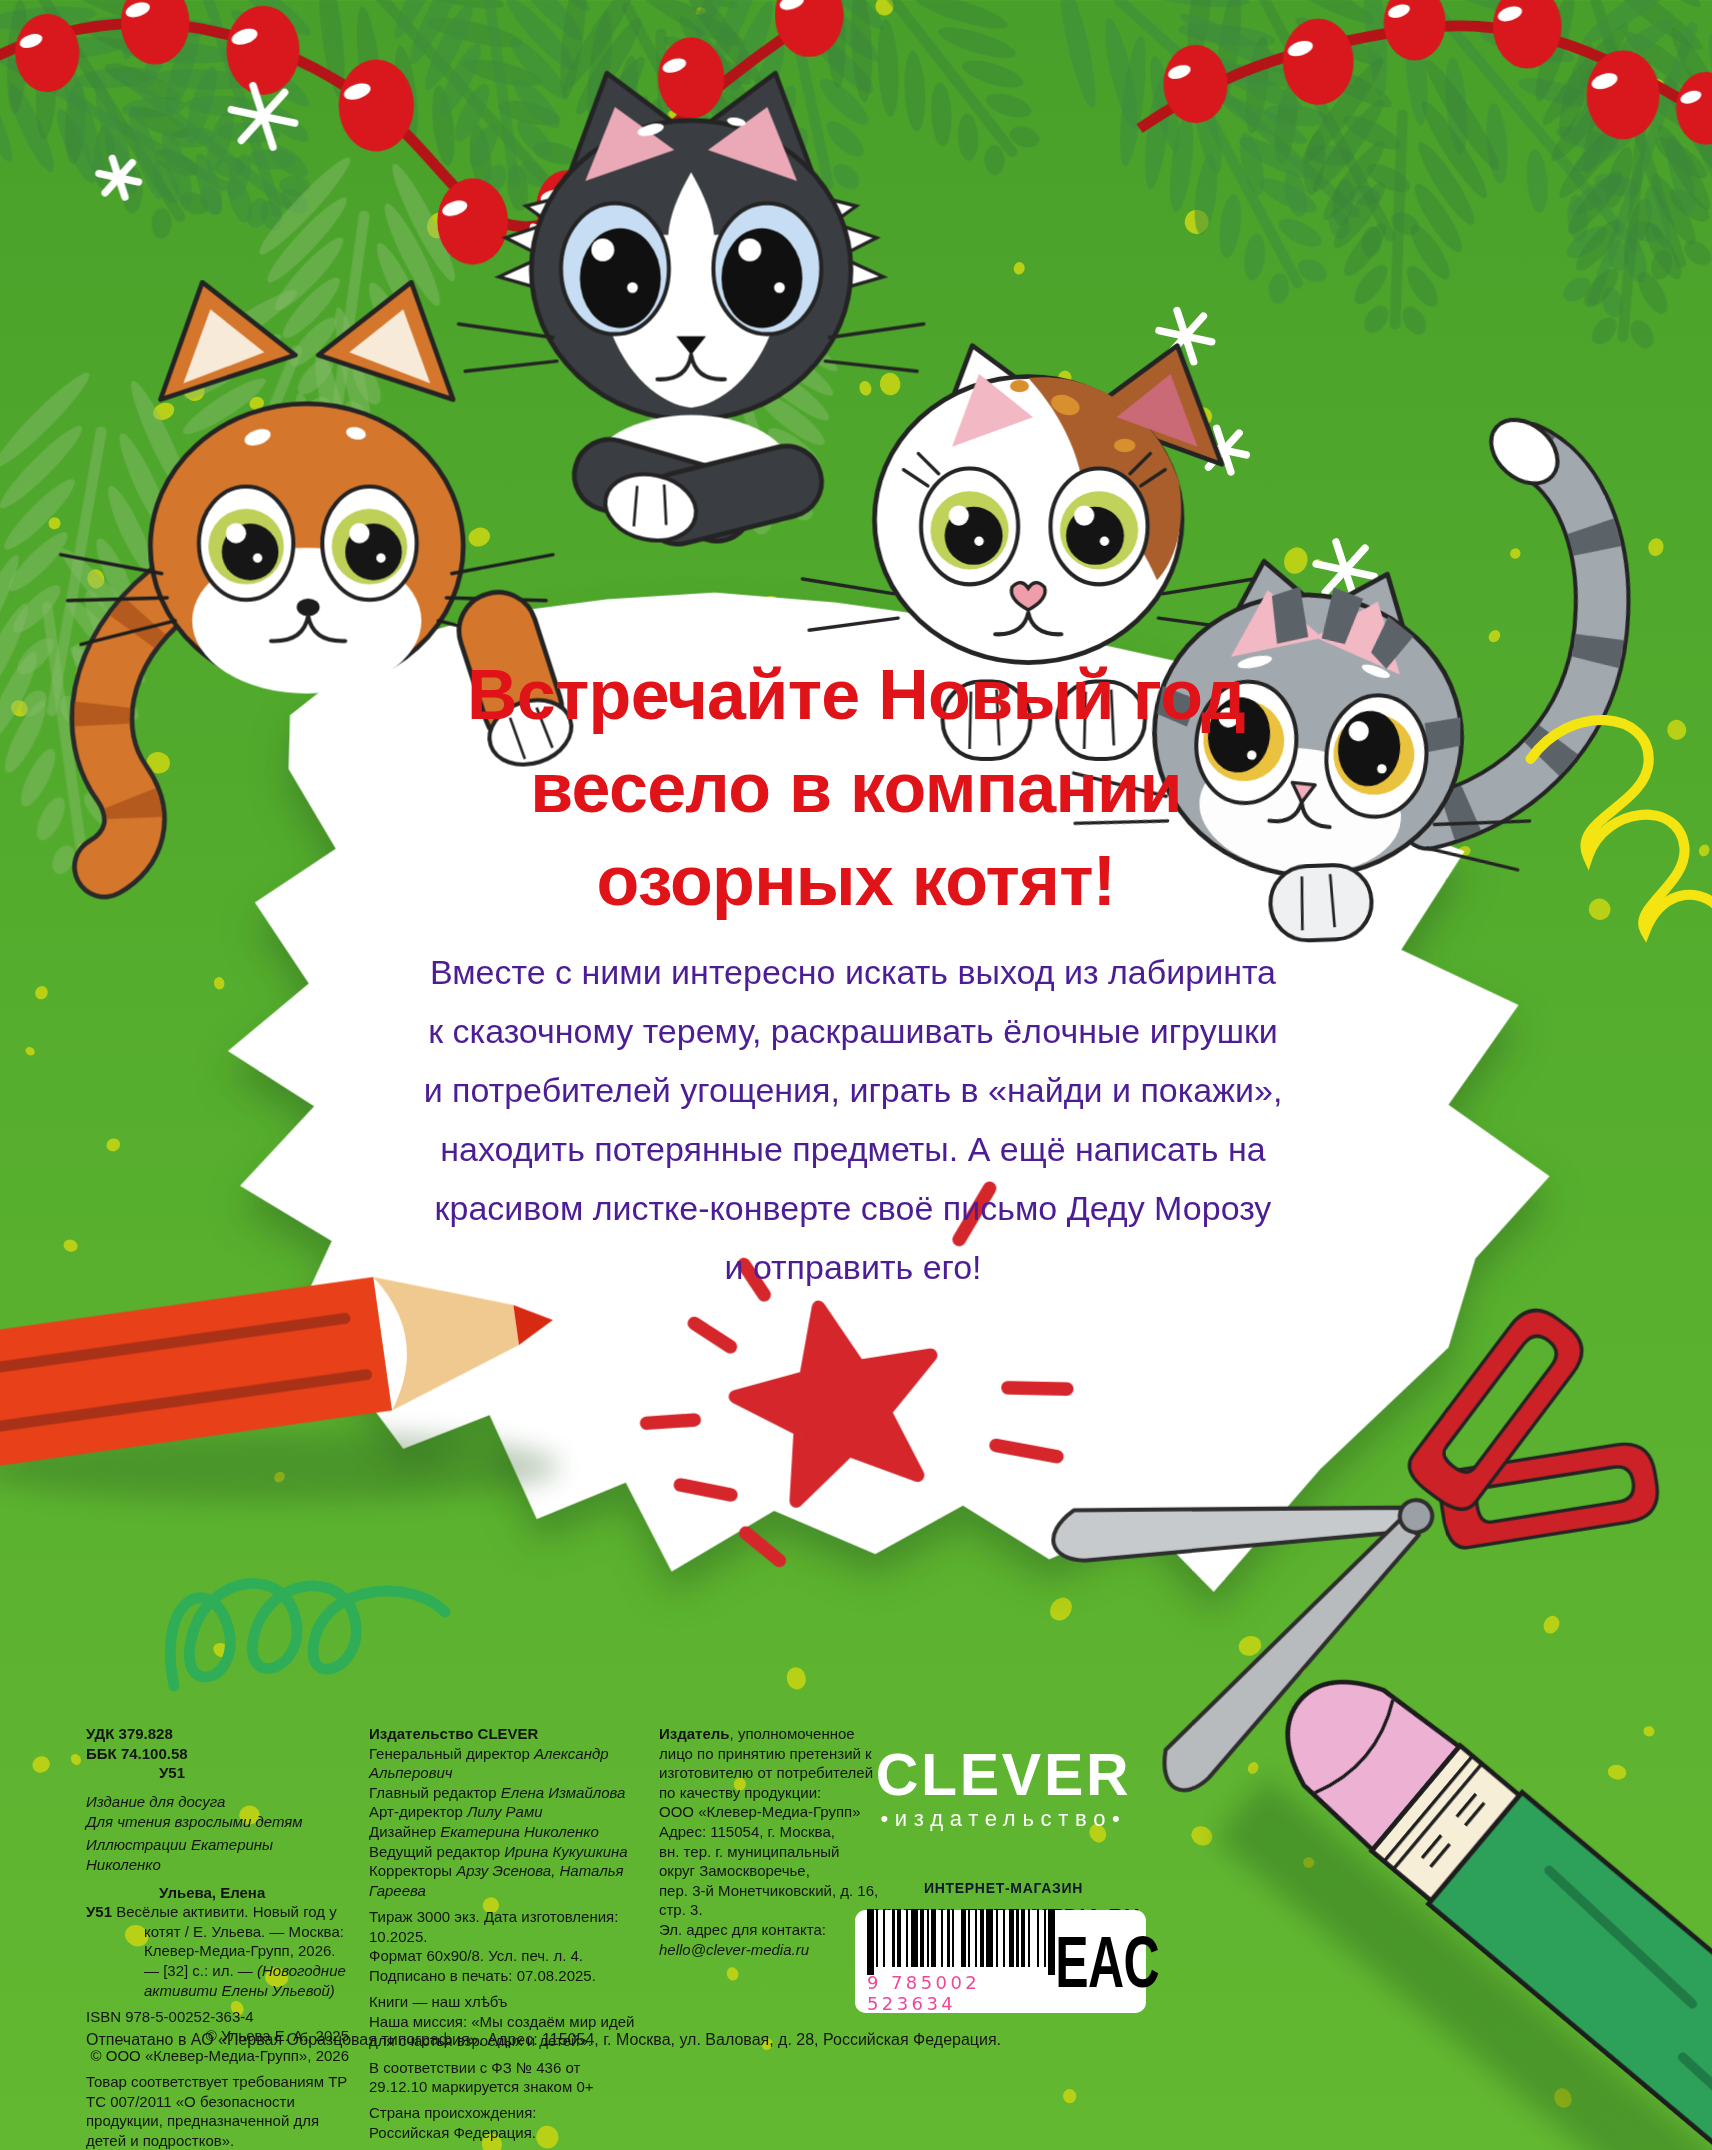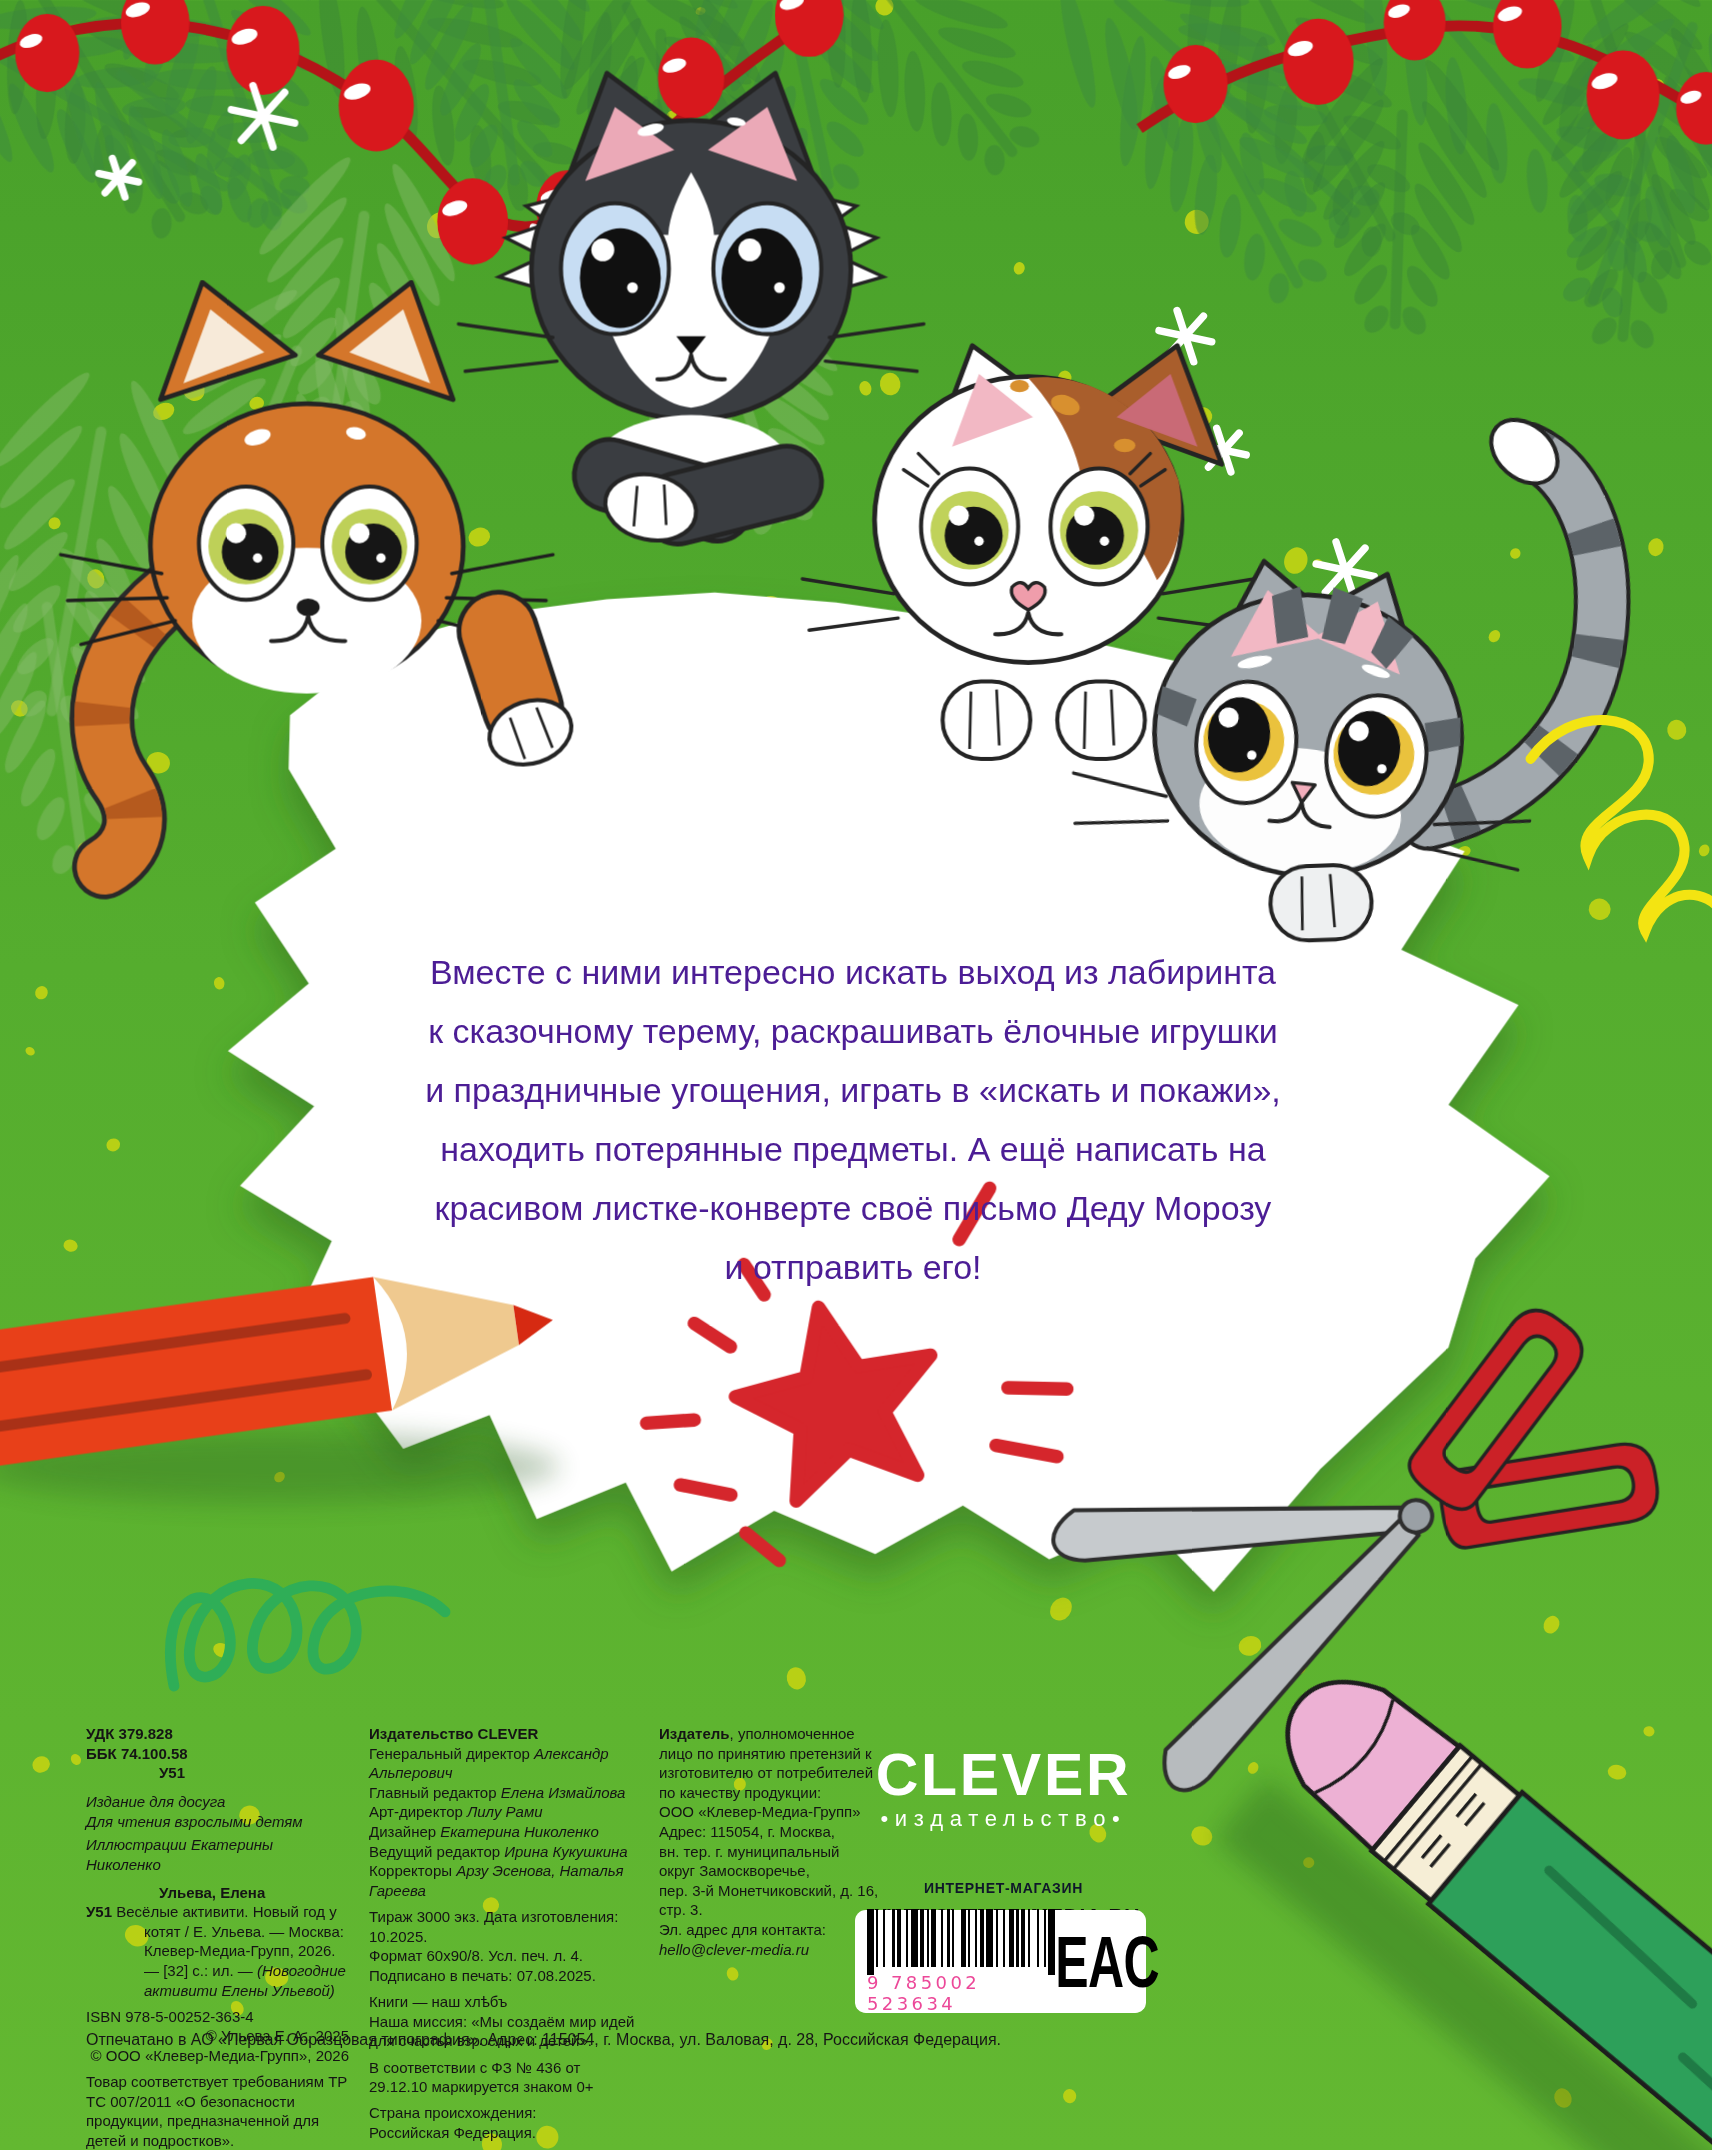--- a/index.html
+++ b/index.html
@@ -872,25 +872,30 @@
         <line x1="700" y1="40" x2="1050" y2="55"></line>
         <line x1="900" y1="-60" x2="1200" y2="-45"></line>
       </g>
     </g>
 
     <path d="M258,2500 C230,2360 320,2330 340,2420 C355,2495 260,2520 285,2425 C310,2330 430,2320 440,2410 C448,2480 355,2505 378,2420 C402,2335 520,2325 528,2412 C534,2480 445,2505 468,2425 C490,2350 610,2340 660,2390" fill="none" stroke="#2fae57" stroke-width="16" stroke-linecap="round"></path>
 
     <path d="M2270,1125 C2330,1040 2450,1055 2445,1130 C2440,1195 2330,1215 2355,1270 C2380,1195 2490,1185 2498,1255 C2504,1310 2420,1345 2440,1380 C2465,1315 2530,1310 2560,1360" fill="none" stroke="#f3e412" stroke-width="15" stroke-linecap="round"></path>
   </svg>
 
+  <div class="abs headline">
+    <div>Встречайте Новый год</div>
+    <div>весело в компании</div>
+    <div>озорных котят!</div>
+  </div>
 
   <div class="abs blurb">
     <div>Вместе с ними интересно искать выход из лабиринта</div>
     <div>к сказочному терему, раскрашивать ёлочные игрушки</div>
-    <div>и праздничные угощения, играть в «искать и покажи»,</div>
+    <div>и потребителей угощения, играть в «найди и покажи»,</div>
     <div>находить потерянные предметы. А ещё написать на</div>
     <div>красивом листке-конверте своё письмо Деду Морозу</div>
     <div>и отправить его!</div>
   </div>
 
   <div class="abs colophon">
     <div class="col1" id="col1">
         <p class="tight b"><span>УДК 379.828</span></p>
         <p class="tight b"><span>ББК 74.100.58</span></p>
         <p class="b indent" style="margin: 0px 0px 9.4px;"><span>У51</span></p>

